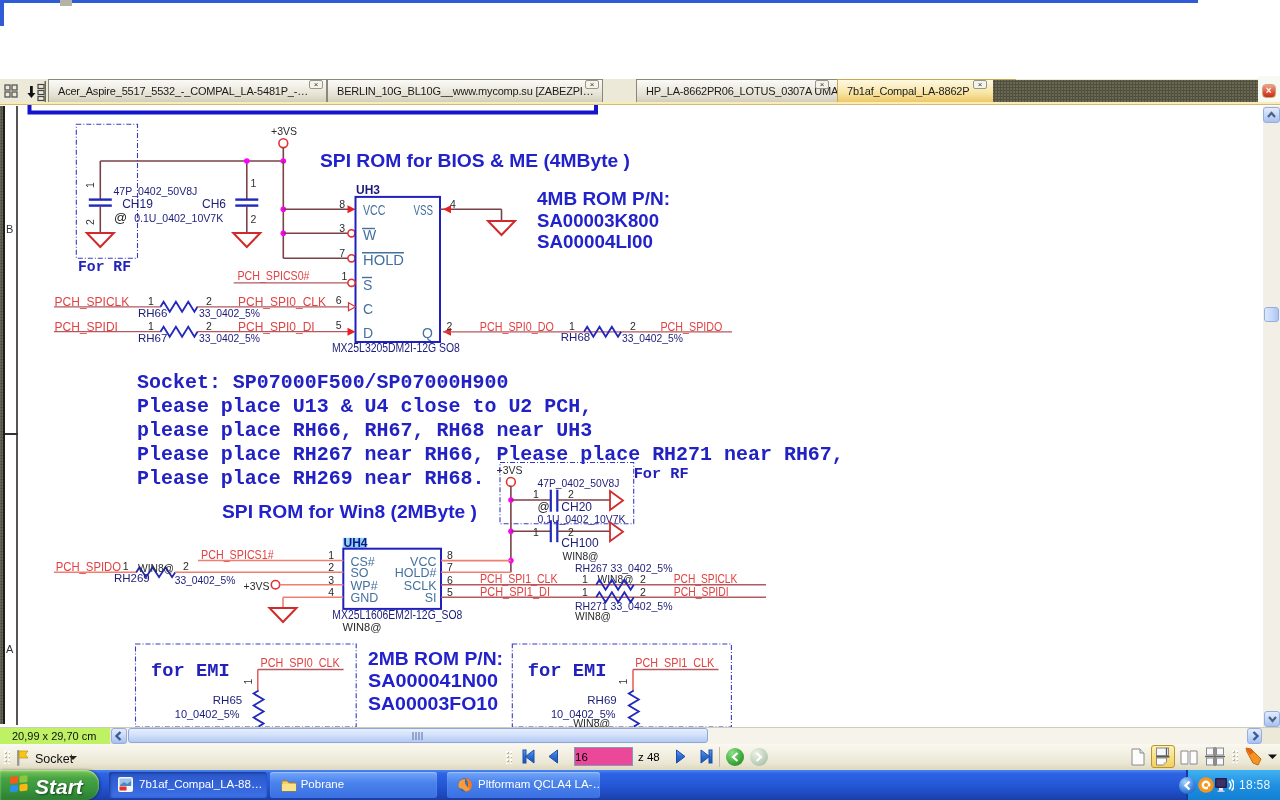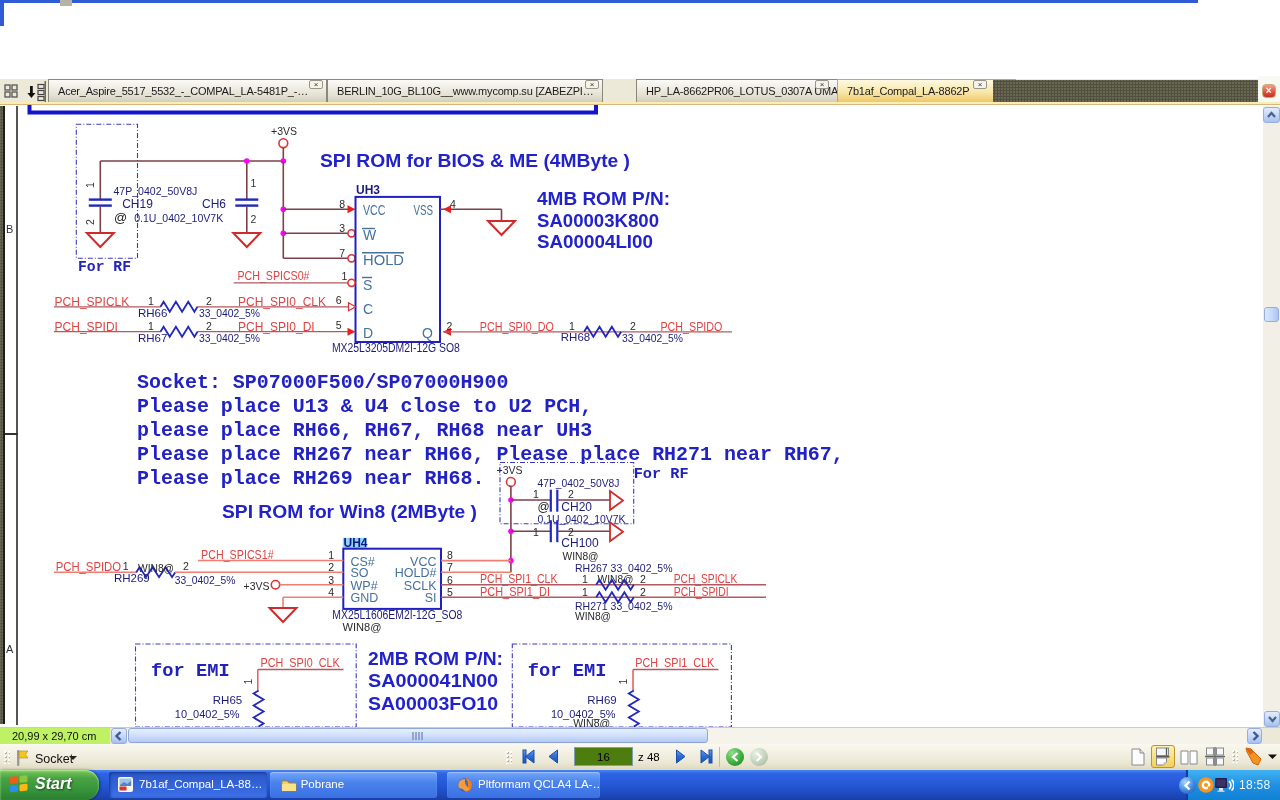--- a/index.html
+++ b/index.html
@@ -37,29 +37,29 @@
 #szbox{left:0;top:727.5px;width:110px;height:16px;background:#bef264;font-size:11px;color:#111;
  padding:2.5px 0 0 12px}
 #htrack{left:126.5px;top:728px;width:1120px;height:15.5px;background:#f5f3ea}
 #hthumb{left:128px;top:728.2px;width:580px;height:15px;border:1px solid #8fa8d8;border-radius:3px;
  background:linear-gradient(#e8f0fe,#cdddfa 55%,#b4c9f2)}
 #toolbar{left:0;top:743.5px;width:1280px;height:26.3px;
  background:linear-gradient(#faf8f0,#ece8d6 70%,#ddd8c0)}
 .grip{position:absolute;width:7px;height:14px;
  background-image:radial-gradient(#fff 1px,rgba(0,0,0,0) 1.1px),radial-gradient(#b8b4a0 1px,rgba(0,0,0,0) 1.1px);
  background-size:4px 4px,4px 4px;background-position:0 0,1px 1px}
-#pgbox{left:574px;top:747px;width:59px;height:19px;background:#4d7c0f;border:1px solid #7f9db9;
- font-size:11.5px;text-align:center;padding-top:3px;color:#000}
+#pgbox{left:574px;top:747px;width:59px;height:19px;background:#ec4899;border:1px solid #7f9db9;
+ font-size:11.5px;text-align:left;padding-top:3px;color:#000}
 .ball{position:absolute;width:18px;height:18px;border-radius:50%}
 #taskbar{left:0;top:769.8px;width:1280px;height:30.2px;
  background:linear-gradient(#4a86f4,#2e64e4 12%,#2457d6 50%,#1e49bd 82%,#1a3fa6)}
 #start{left:0;top:769.8px;width:99px;height:30.2px;border-radius:0 14px 14px 0;
  background:linear-gradient(#7cc85a,#48a344 28%,#35923a 70%,#2b7d31);
  box-shadow:inset 0 1px 2px #b8e89a, 1px 0 3px rgba(0,0,0,.4)}
-#start span{position:absolute;left:35px;top:5px;color:#fff;font-size:16px;font-weight:bold;
+#start span{position:absolute;left:35px;top:5px;color:#fff;font-size:21px;font-weight:bold;
  font-style:italic;text-shadow:1px 1px 2px rgba(0,0,0,.5)}
 .tbtn{position:absolute;top:772px;height:26px;border-radius:3px;color:#fff;font-size:11.5px;
  white-space:nowrap;overflow:hidden}
 .tbtn.norm{background:linear-gradient(#74a6fa,#4b83ec 40%,#3a70e2);box-shadow:inset 0 1px 1px #9cc0fc}
 .tbtn.down{background:linear-gradient(#2b57c8,#3566dc 60%,#3e70e6);box-shadow:inset 1px 1px 3px #16358e}
 #tray{left:1188px;top:769.8px;width:92px;height:30.2px;
  background:linear-gradient(#3fb2f2,#1f8de0 55%,#1181d4)}
 #traydiv{left:1186px;top:769.8px;width:2px;height:30.2px;background:#143a9e}
 #clock{left:1239px;top:778px;color:#eaf6ff;font-size:12px;letter-spacing:.3px}
 </style></head><body>

